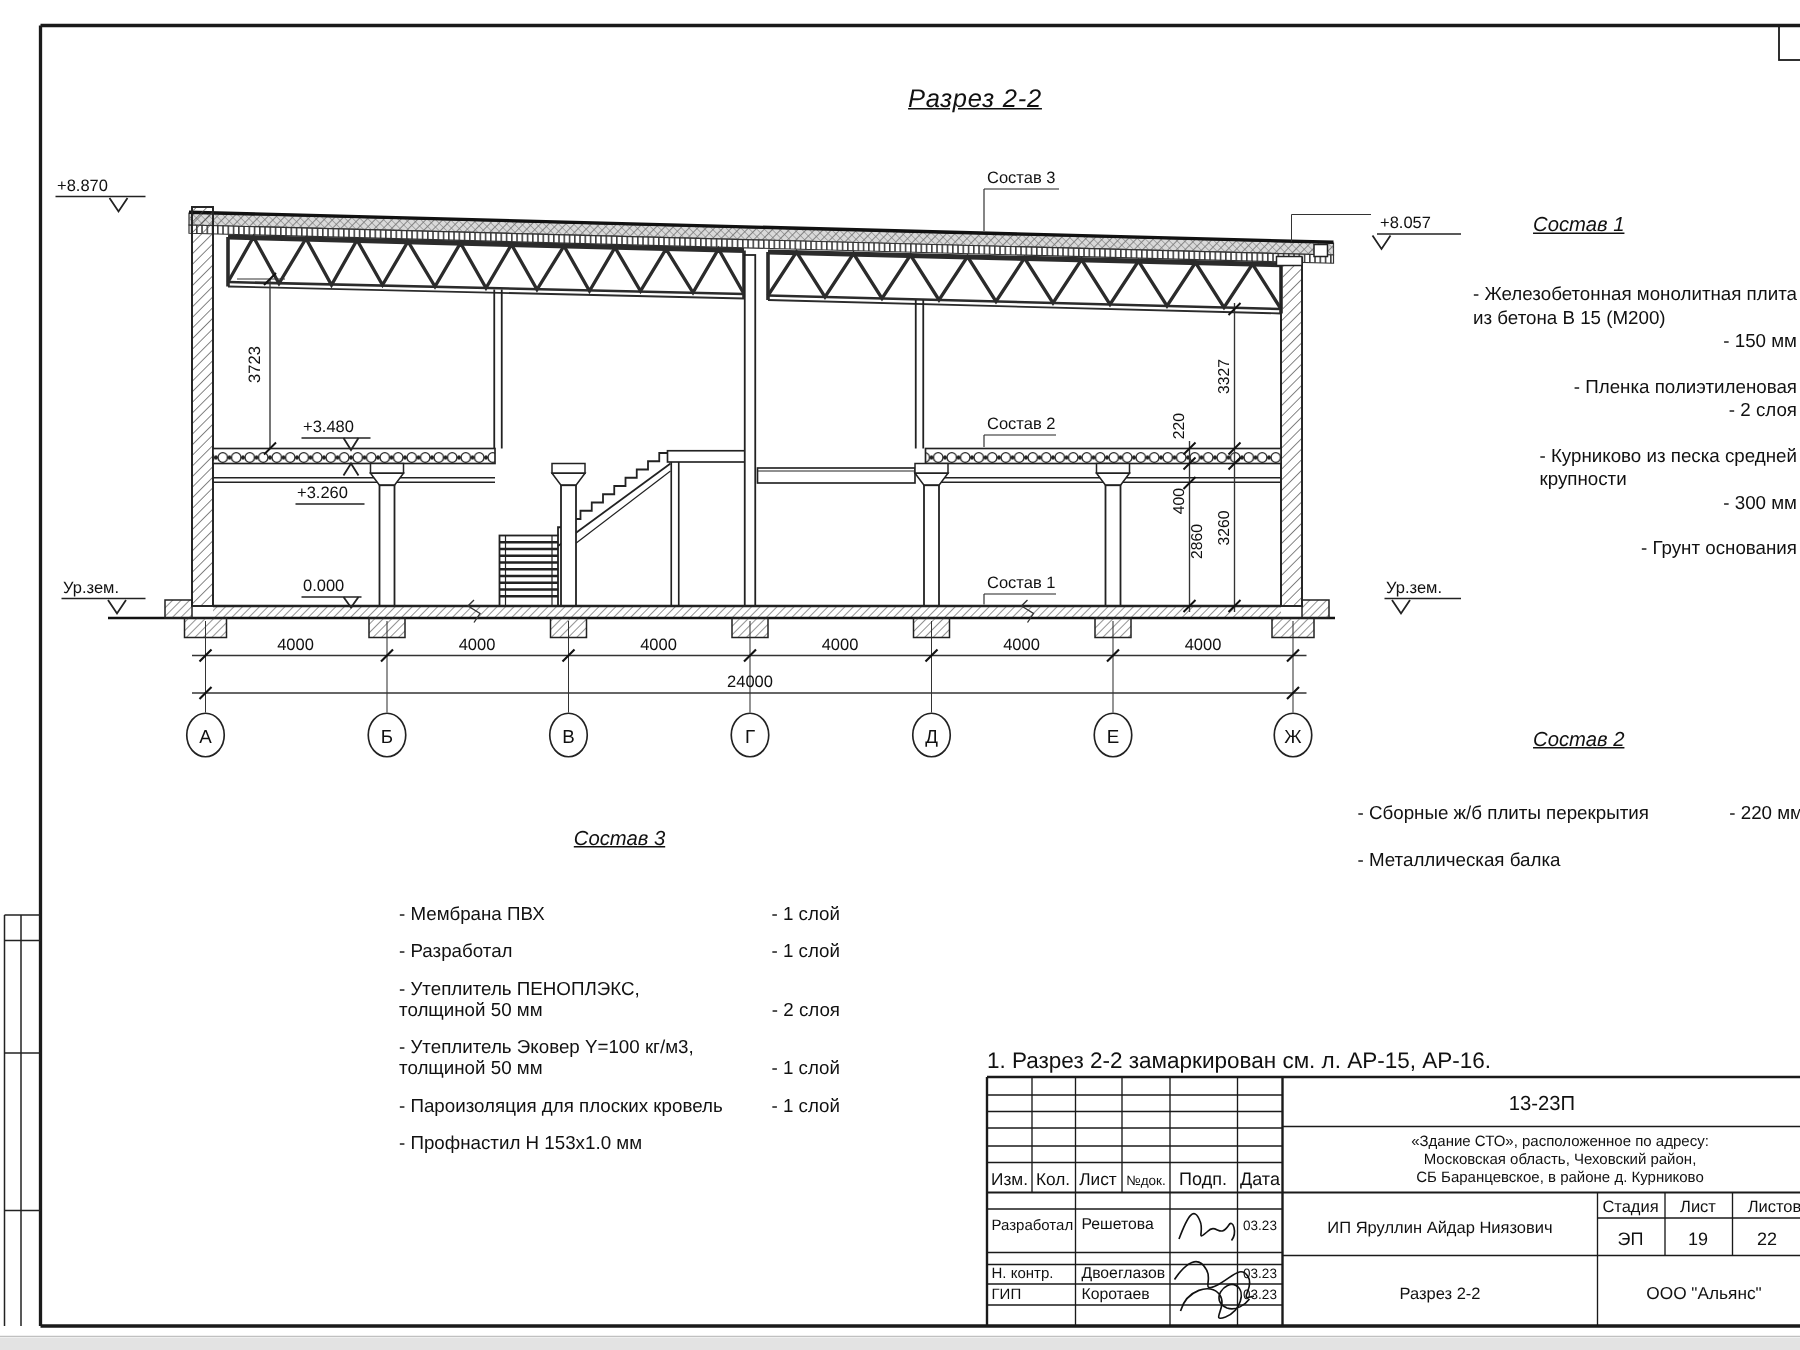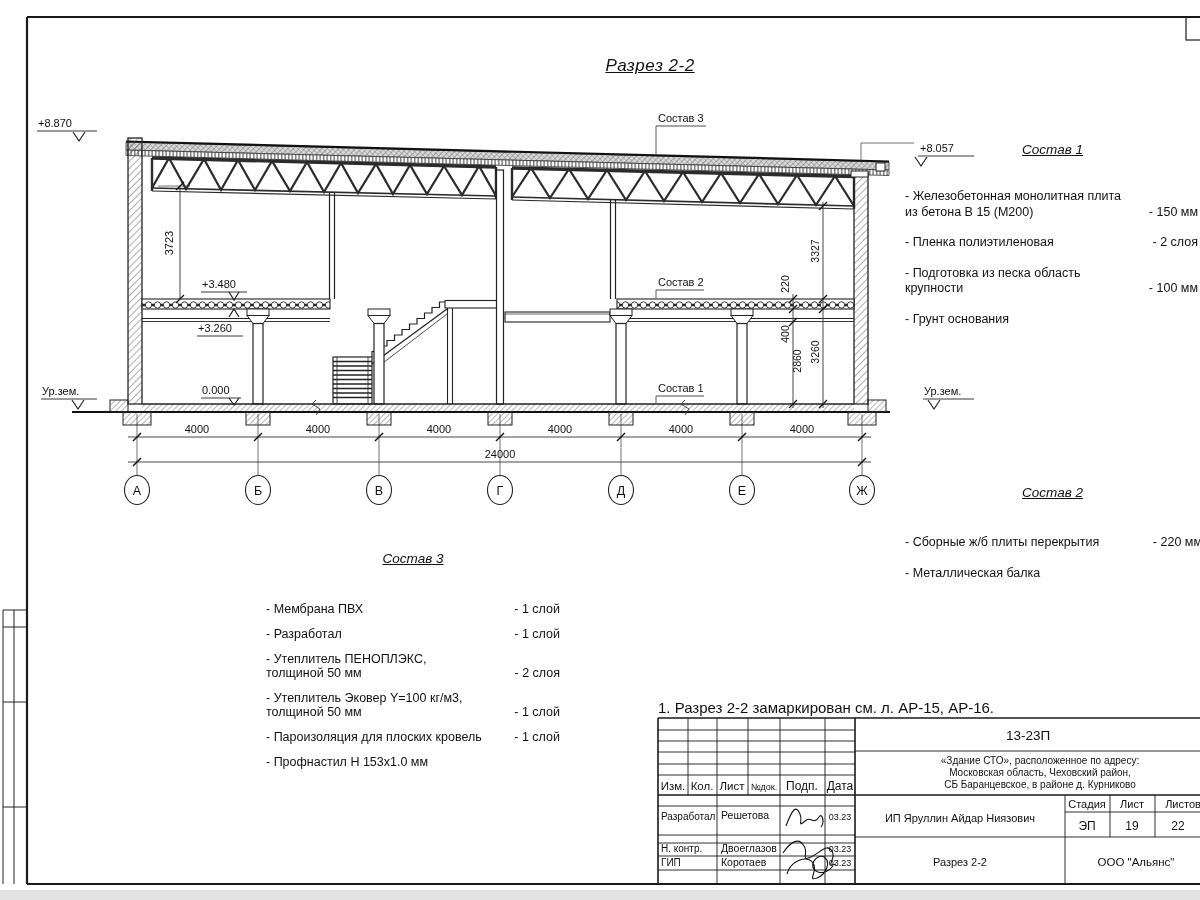--- a/index.html
+++ b/index.html
@@ -6,21 +6,21 @@
   #sheet{position:relative;width:1200px;height:900px;background:#fff;overflow:hidden;
          font-family:"Liberation Sans","DejaVu Sans",sans-serif;color:#111;}
   #draw{position:absolute;left:0;top:0;}
   .abs{position:absolute;}
   .main-title{font-size:17px;font-style:italic;text-decoration:underline;text-align:center;letter-spacing:.5px;}
   .spec-head{font-size:13.5px;font-style:italic;text-decoration:underline;text-align:center;}
   .spec{font-size:12.5px;line-height:15.5px;}
   .spec-item{display:flex;justify-content:space-between;align-items:flex-end;}
   .spec-text{white-space:pre-line;}
   .spec-val{white-space:nowrap;padding-left:8px;}
-  .sp1 .spec-item{margin-bottom:15px;}
+  .sp1 .spec-item{margin-bottom:15px;flex-direction:column;}
   .sp2 .spec-item{margin-bottom:15px;}
   .sp3 .spec-item{margin-bottom:11px;line-height:14px;align-items:flex-end;}
   .note{font-size:15px;}
   svg text{font-family:"Liberation Sans","DejaVu Sans",sans-serif;fill:#111;}
   .t11{font-size:11px;} .t12{font-size:12.5px;}
   .dim{font-size:10.5px;}
 </style>
 </head>
 <body>
 
@@ -386,23 +386,23 @@
   <div class="spec-item">
         <span class="spec-text">- Железобетонная  монолитная плита
 из бетона В 15 (М200)</span>
         <span class="spec-val">- 150 мм</span>
       </div>
   <div class="spec-item">
         <span class="spec-text">- Пленка полиэтиленовая</span>
         <span class="spec-val">- 2 слоя</span>
       </div>
   <div class="spec-item">
-        <span class="spec-text">- Подготовка из песка область
+        <span class="spec-text">- Курниково из песка средней
 крупности</span>
-        <span class="spec-val">- 100 мм</span>
+        <span class="spec-val">- 300 мм</span>
       </div>
   <div class="spec-item">
         <span class="spec-text">- Грунт основания</span>
         <span class="spec-val"></span>
       </div>
 </div>
 
 <div class="abs spec-head" style="left:905px;top:485px;width:295px;">Состав 2</div>
 <div class="abs spec sp2" style="left:905px;top:535px;width:297px;">
   <div class="spec-item">

